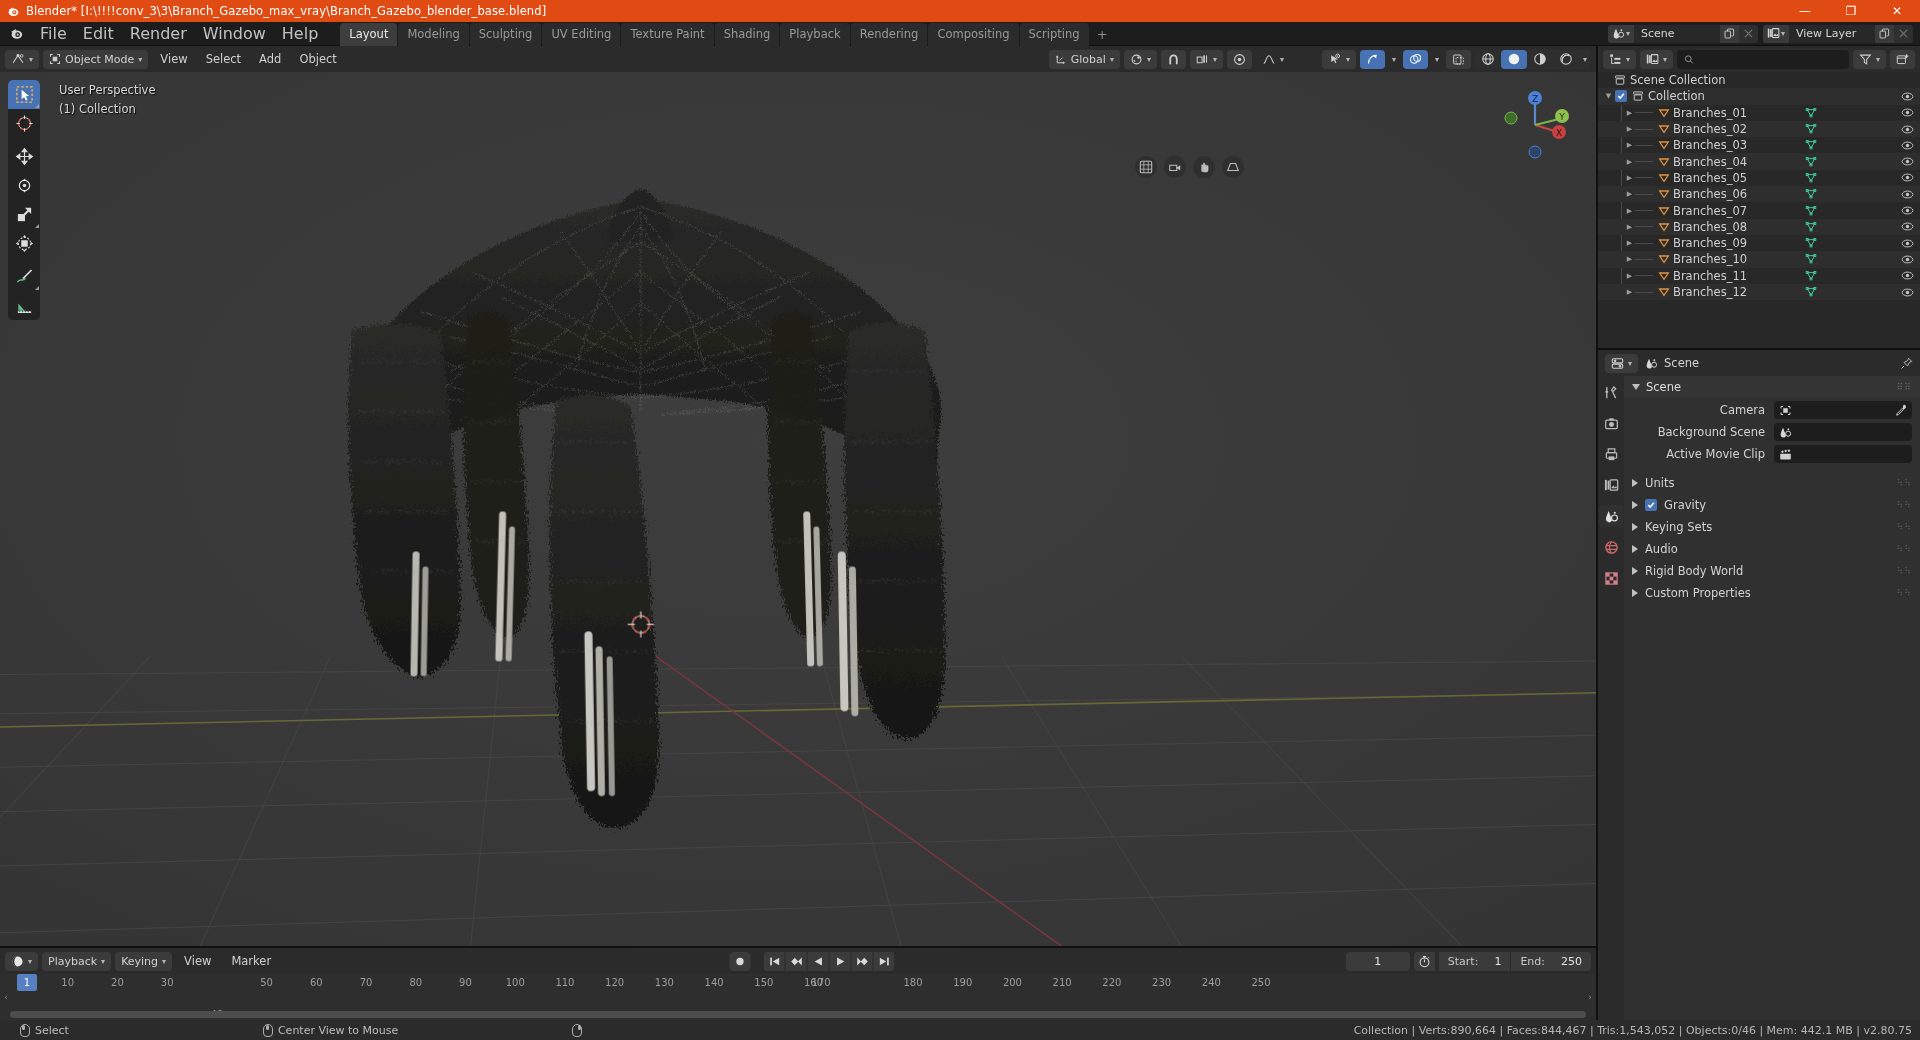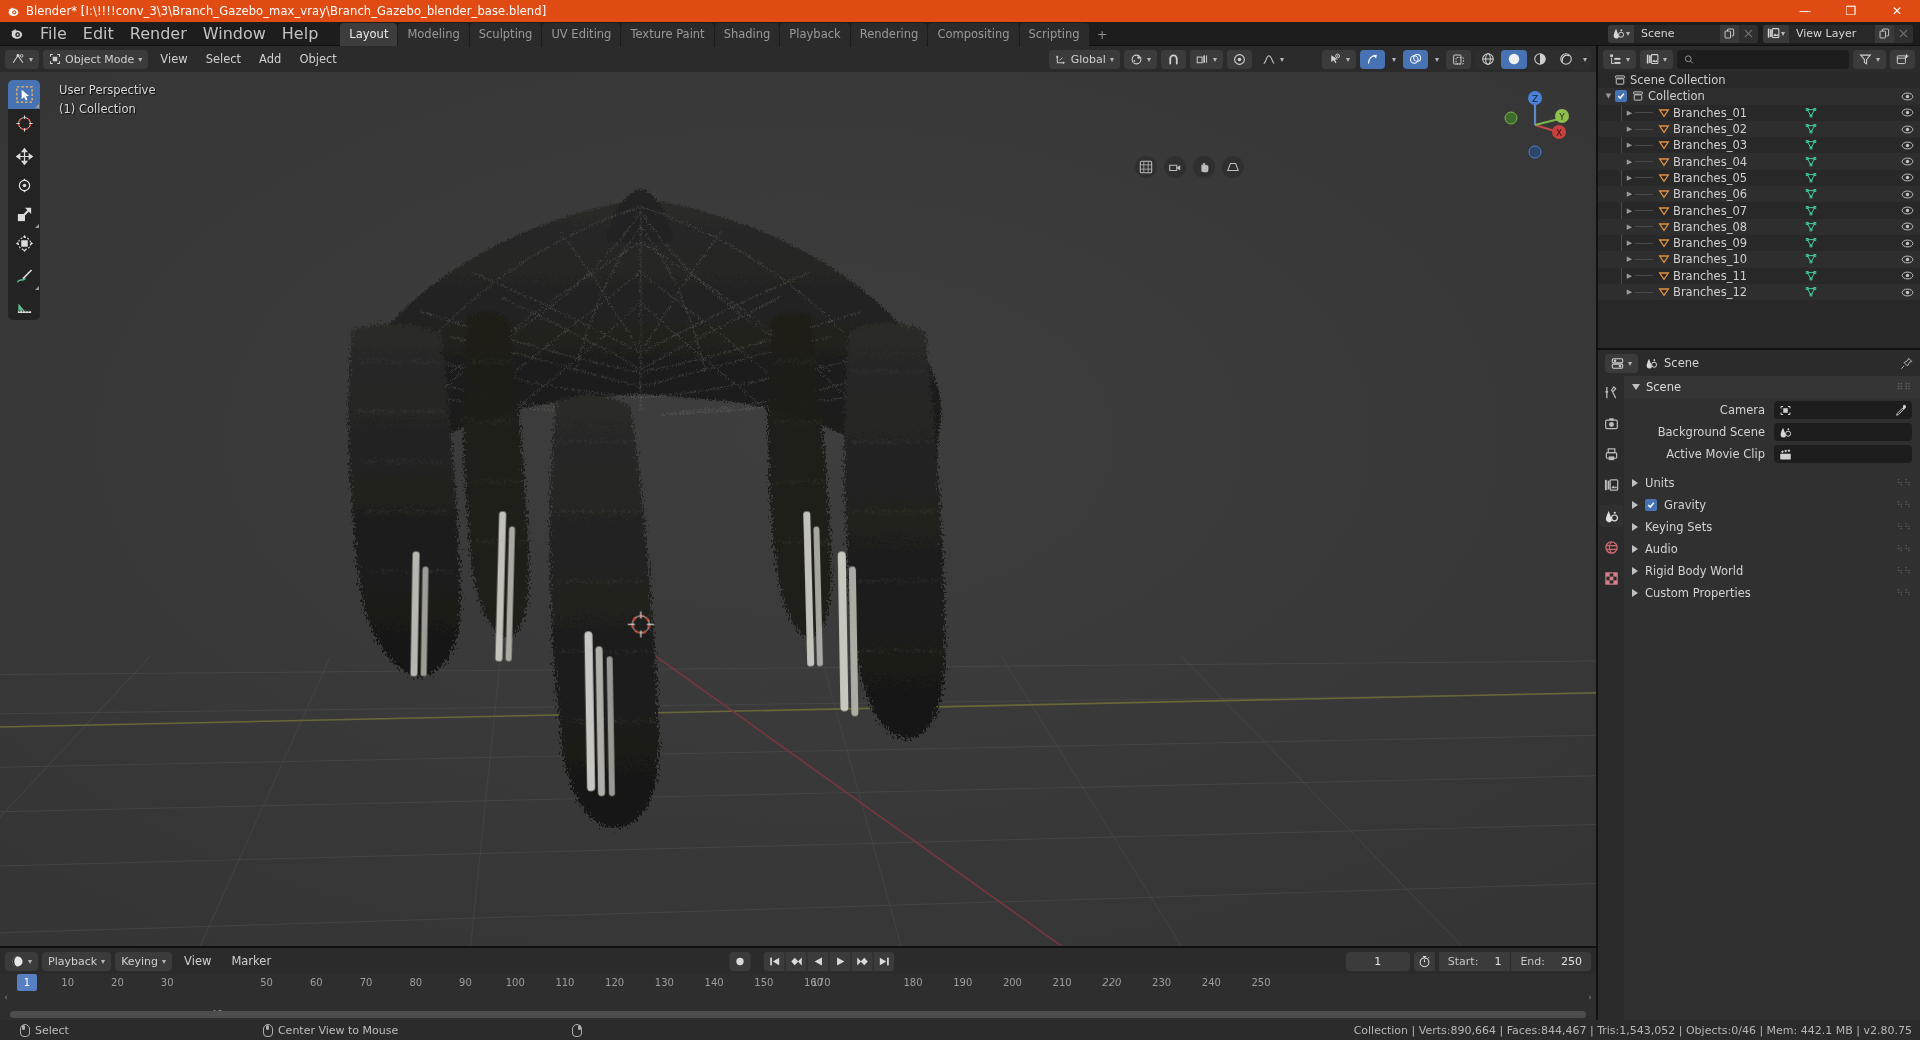--- a/index.html
+++ b/index.html
@@ -776,21 +776,21 @@
               <div class="tl-tick" style="left: 614.664px;">120</div>
               <div class="tl-tick" style="left: 664.386px;">130</div>
               <div class="tl-tick" style="left: 714.108px;">140</div>
               <div class="tl-tick" style="left: 763.83px;">150</div>
               <div class="tl-tick" style="left: 813.552px;">160</div>
               <div class="tl-tick" style="left: 821px;">170</div>
               <div class="tl-tick" style="left: 912.996px;">180</div>
               <div class="tl-tick" style="left: 962.718px;">190</div>
               <div class="tl-tick" style="left: 1012.44px;">200</div>
               <div class="tl-tick" style="left: 1062.16px;">210</div>
-              <div class="tl-tick" style="left: 1111.88px; font-style: italic;">220</div>
+              <div class="tl-tick" style="left: 1111.88px;">220</div>
               <div class="tl-tick" style="left: 1161.61px;">230</div>
               <div class="tl-tick" style="left: 1211.33px;">240</div>
               <div class="tl-tick" style="left: 1261.05px;">250</div>
             </div>
           <div class="tl-playhead" id="tl-playhead" style="left: 26.95px;">1</div>
           <div class="tl-scroll-track">
             <div class="tl-scroll-thumb" style="left:10px;right:10px;"></div>
           </div>
         </div>
       </div>

